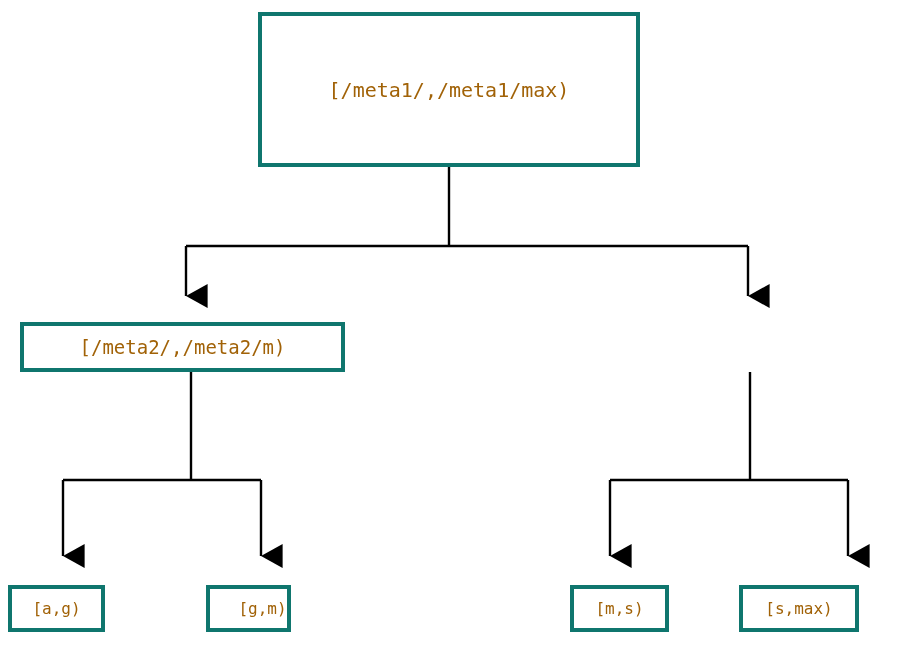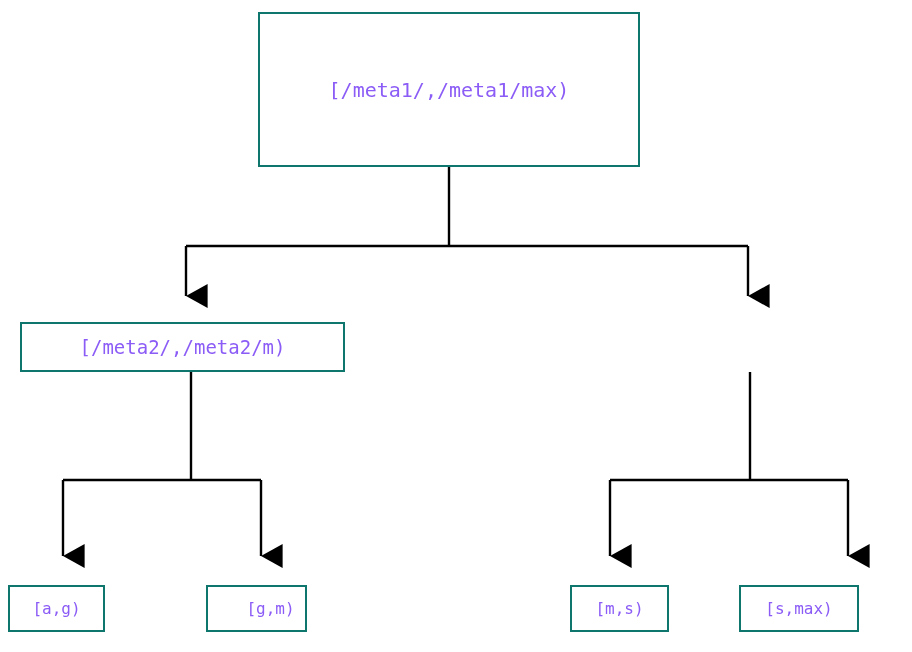--- a/index.html
+++ b/index.html
@@ -12,26 +12,26 @@
     position: relative;
     width: 912px;
     height: 652px;
     background: #ffffff;
     overflow: hidden;
     font-family: "DejaVu Sans Mono", "Liberation Mono", monospace;
   }
   .node {
     position: absolute;
     box-sizing: border-box;
-    border: 2px solid #0f766e;
+    border: 4px solid #0f766e;
     background: #ffffff;
     display: flex;
     align-items: center;
     justify-content: center;
-    color: #8b5cf6;
+    color: #a16207;
     letter-spacing: 0px;
     white-space: nowrap;
   }
   .node-root {
     left: 258px;
     top: 12px;
     width: 382px;
     height: 155px;
     font-size: 20px;
   }
@@ -49,21 +49,21 @@
     width: 320px;
     height: 50px;
     font-size: 19px;
   }
   .node-leaf {
     top: 585px;
     height: 47px;
     font-size: 16px;
   }
   .leaf-0 { left: 8px;   width: 97px; }
-  .leaf-1 { left: 206px; width: 101px; padding-left: 28px; }
+  .leaf-1 { left: 206px; width: 85px; padding-left: 28px; }
   .leaf-2 { left: 570px; width: 99px; }
   .leaf-3 { left: 739px; width: 120px; }
 
   .edges {
     position: absolute;
     left: 0;
     top: 0;
     width: 912px;
     height: 652px;
     pointer-events: none;

